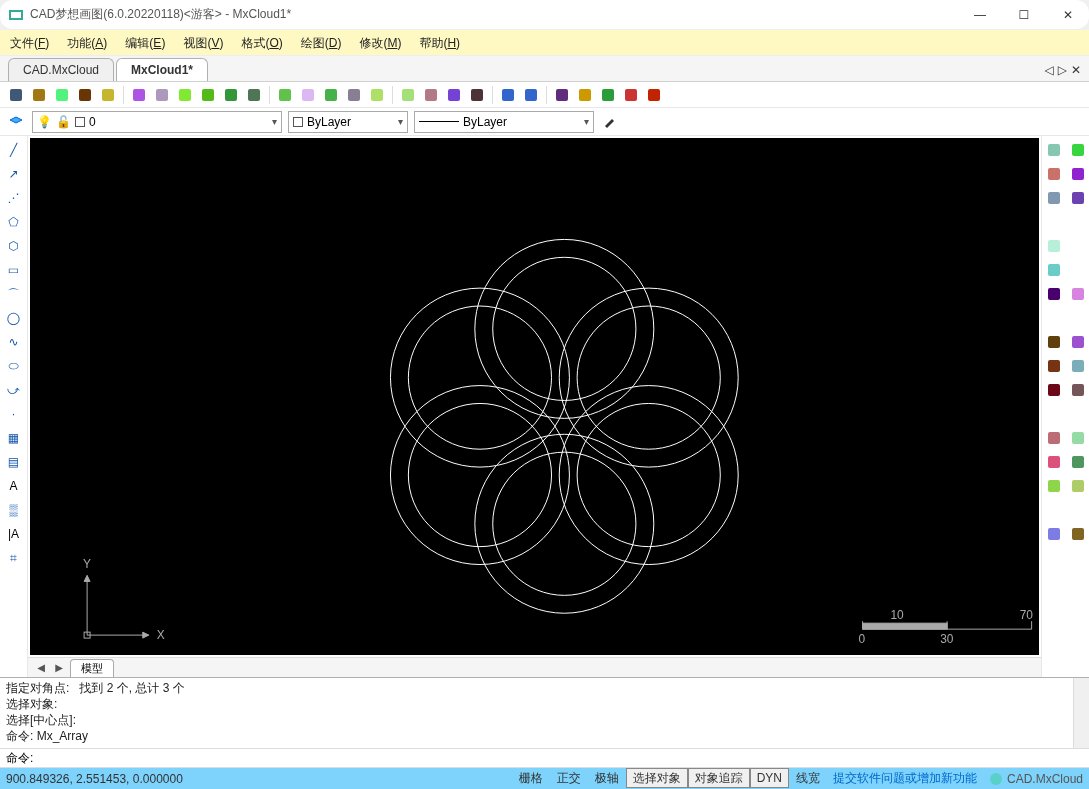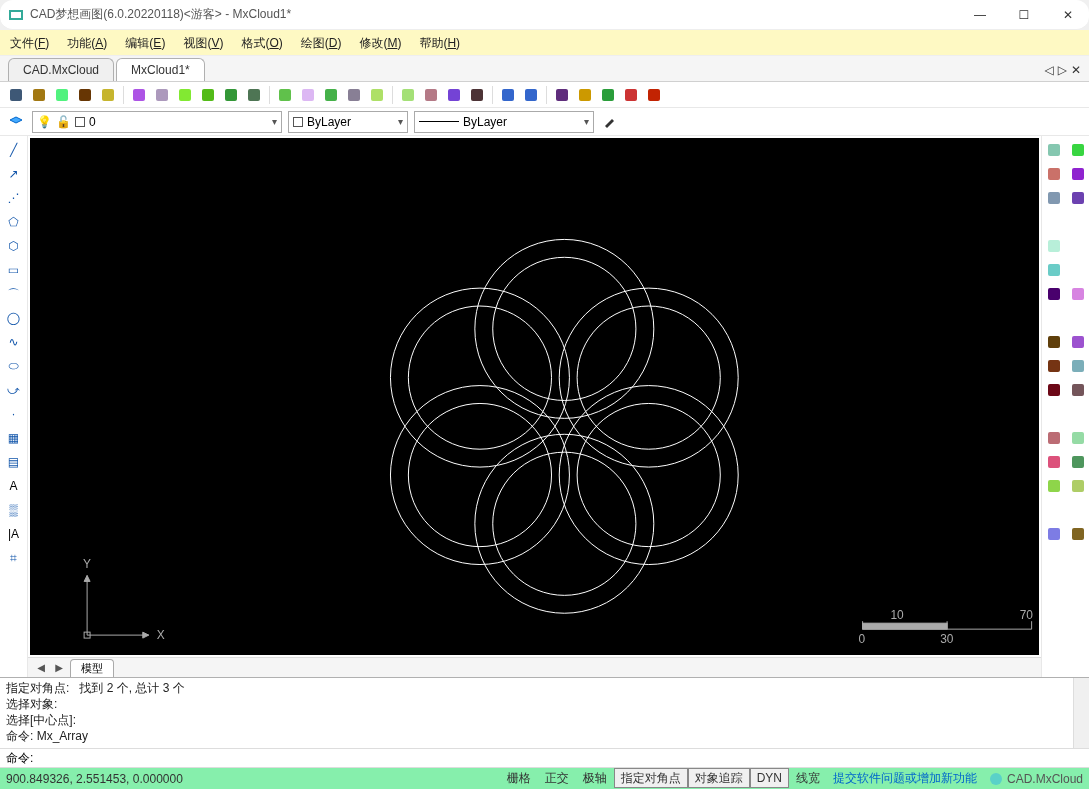--- a/index.html
+++ b/index.html
@@ -9,21 +9,21 @@
 .titlebar .title { flex: 1; color: #555; }
 .titlebar .win-controls { display: flex; gap: 18px; }
 .titlebar .win-controls span { width: 26px; text-align: center; color: #333; }
 
 .menubar { height: 26px; display: flex; align-items: flex-end; padding: 0 2px; gap: 2px; background: #fef9c3; border-bottom: 1px solid #eee; }
 .menubar .menu-item { padding: 3px 8px; color: #222; }
 .menubar .menu-item u { text-decoration: underline; }
 
 .tabbar { height: 26px; display: flex; align-items: flex-end; padding: 0 8px; background: #f5f5f5; border-bottom: 1px solid #d0d0d0; position: relative; }
 .doc-tab { padding: 4px 14px 4px 14px; border: 1px solid #b0b0b0; border-bottom: none; border-top-left-radius: 6px; border-top-right-radius: 6px; margin-right: 2px; background: #f0f0f0; color: #333; font-weight: normal; }
-.doc-tab.active { background: #fff; font-weight: normal; }
+.doc-tab.active { background: #fff; font-weight: bold; }
 .tabbar .nav-icons { margin-left: auto; display: flex; gap: 4px; padding-bottom: 4px; color: #333; }
 
 .toolbar { height: 26px; display: flex; align-items: center; padding: 2px 6px; gap: 3px; background: #fff; border-bottom: 1px solid #e8e8e8; }
 .tbtn { width: 20px; height: 20px; display: flex; align-items: center; justify-content: center; }
 .toolbar .sep { width: 1px; height: 18px; background: #ddd; margin: 0 2px; }
 
 .propbar { height: 28px; display: flex; align-items: center; padding: 2px 6px; gap: 6px; background: #fff; border-bottom: 1px solid #e8e8e8; }
 .dropdown { display: flex; align-items: center; border: 1px solid #aaa; height: 22px; background: #fff; padding: 0 4px; gap: 4px; }
 .dropdown .arrow { margin-left: auto; color: #555; font-size: 10px; }
 .layer-dd { width: 250px; }
@@ -43,21 +43,21 @@
 .viewbar { height: 20px; display: flex; align-items: center; padding: 0 6px; gap: 4px; border-top: 1px solid #ddd; background: #f5f5f5; }
 .viewbar .vtab { padding: 1px 10px; border: 1px solid #aaa; border-top-left-radius: 4px; border-top-right-radius: 4px; border-bottom: none; font-size: 11px; background: #fff; }
 .viewbar .nav { width: 14px; text-align: center; color: #555; font-size: 10px; }
 
 .cmdpane { height: 90px; display: flex; flex-direction: column; border-top: 1px solid #b0b0b0; background: #fff; }
 .cmdlog { flex: 1; padding: 2px 6px; font-family: SimSun, monospace; font-size: 12px; line-height: 16px; color: #222; overflow: hidden; border-bottom: 1px solid #ddd; white-space: pre; position: relative; }
 .cmdlog .scroll { position: absolute; right: 0; top: 0; bottom: 0; width: 16px; background: #f0f0f0; border-left: 1px solid #ddd; }
 .cmdinput { height: 18px; padding: 0 6px; display: flex; align-items: center; justify-content: center; }
 .cmdinput input { border: none; outline: none; flex: 1; font-family: SimSun, monospace; font-size: 12px; }
 
-.statusbar { height: 22px; display: flex; align-items: center; padding: 0 6px; background: #86efac; border-top: 1px solid #ddd; gap: 0; }
+.statusbar { height: 22px; display: flex; align-items: center; padding: 0 6px; background: #7dd3fc; border-top: 1px solid #ddd; gap: 0; }
 .statusbar .coords { flex: 0 0 260px; color: #333; }
 .statusbar .spacer { flex: 1; }
 .statusbar .toggle { padding: 2px 6px; color: #333; border: 1px solid transparent; }
 .statusbar .toggle.on { border: 1px solid #888; background: #f0f0f0; }
 .statusbar .link { color: #0066cc; padding: 0 6px; }
 .statusbar .brand { display: flex; align-items: center; gap: 4px; color: #555; padding-left: 6px; }
 </style>
 </head>
 <body>
 
@@ -518,21 +518,21 @@
 命令: Mx_Array</div><div class="scroll"></div></div>
   <div class="cmdinput">
     <span>命令:</span>
     <input type="text" style="">
   </div>
 </div>
 
 <div class="statusbar">
   <span class="coords">900.849326,  2.551453,  0.000000</span>
   <span class="spacer"></span>
-  <span id="toggles"><span class="toggle">栅格</span><span class="toggle">正交</span><span class="toggle">极轴</span><span class="toggle on">指定对角点</span><span class="toggle on">对象追踪</span><span class="toggle on">DYN</span><span class="toggle">线宽</span></span>
+  <span id="toggles"><span class="toggle">栅格</span><span class="toggle">正交</span><span class="toggle">极轴</span><span class="toggle on">选择对象</span><span class="toggle on">对象追踪</span><span class="toggle on">DYN</span><span class="toggle">线宽</span></span>
   <span class="link">提交软件问题或增加新功能</span>
   <span class="brand">
     <svg width="14" height="14">
         <circle cx="7" cy="7" r="6" fill="#5ad1c8"></circle>
       </svg>
     <span>CAD.MxCloud</span>
   </span>
 </div>
 
 </body></html>

